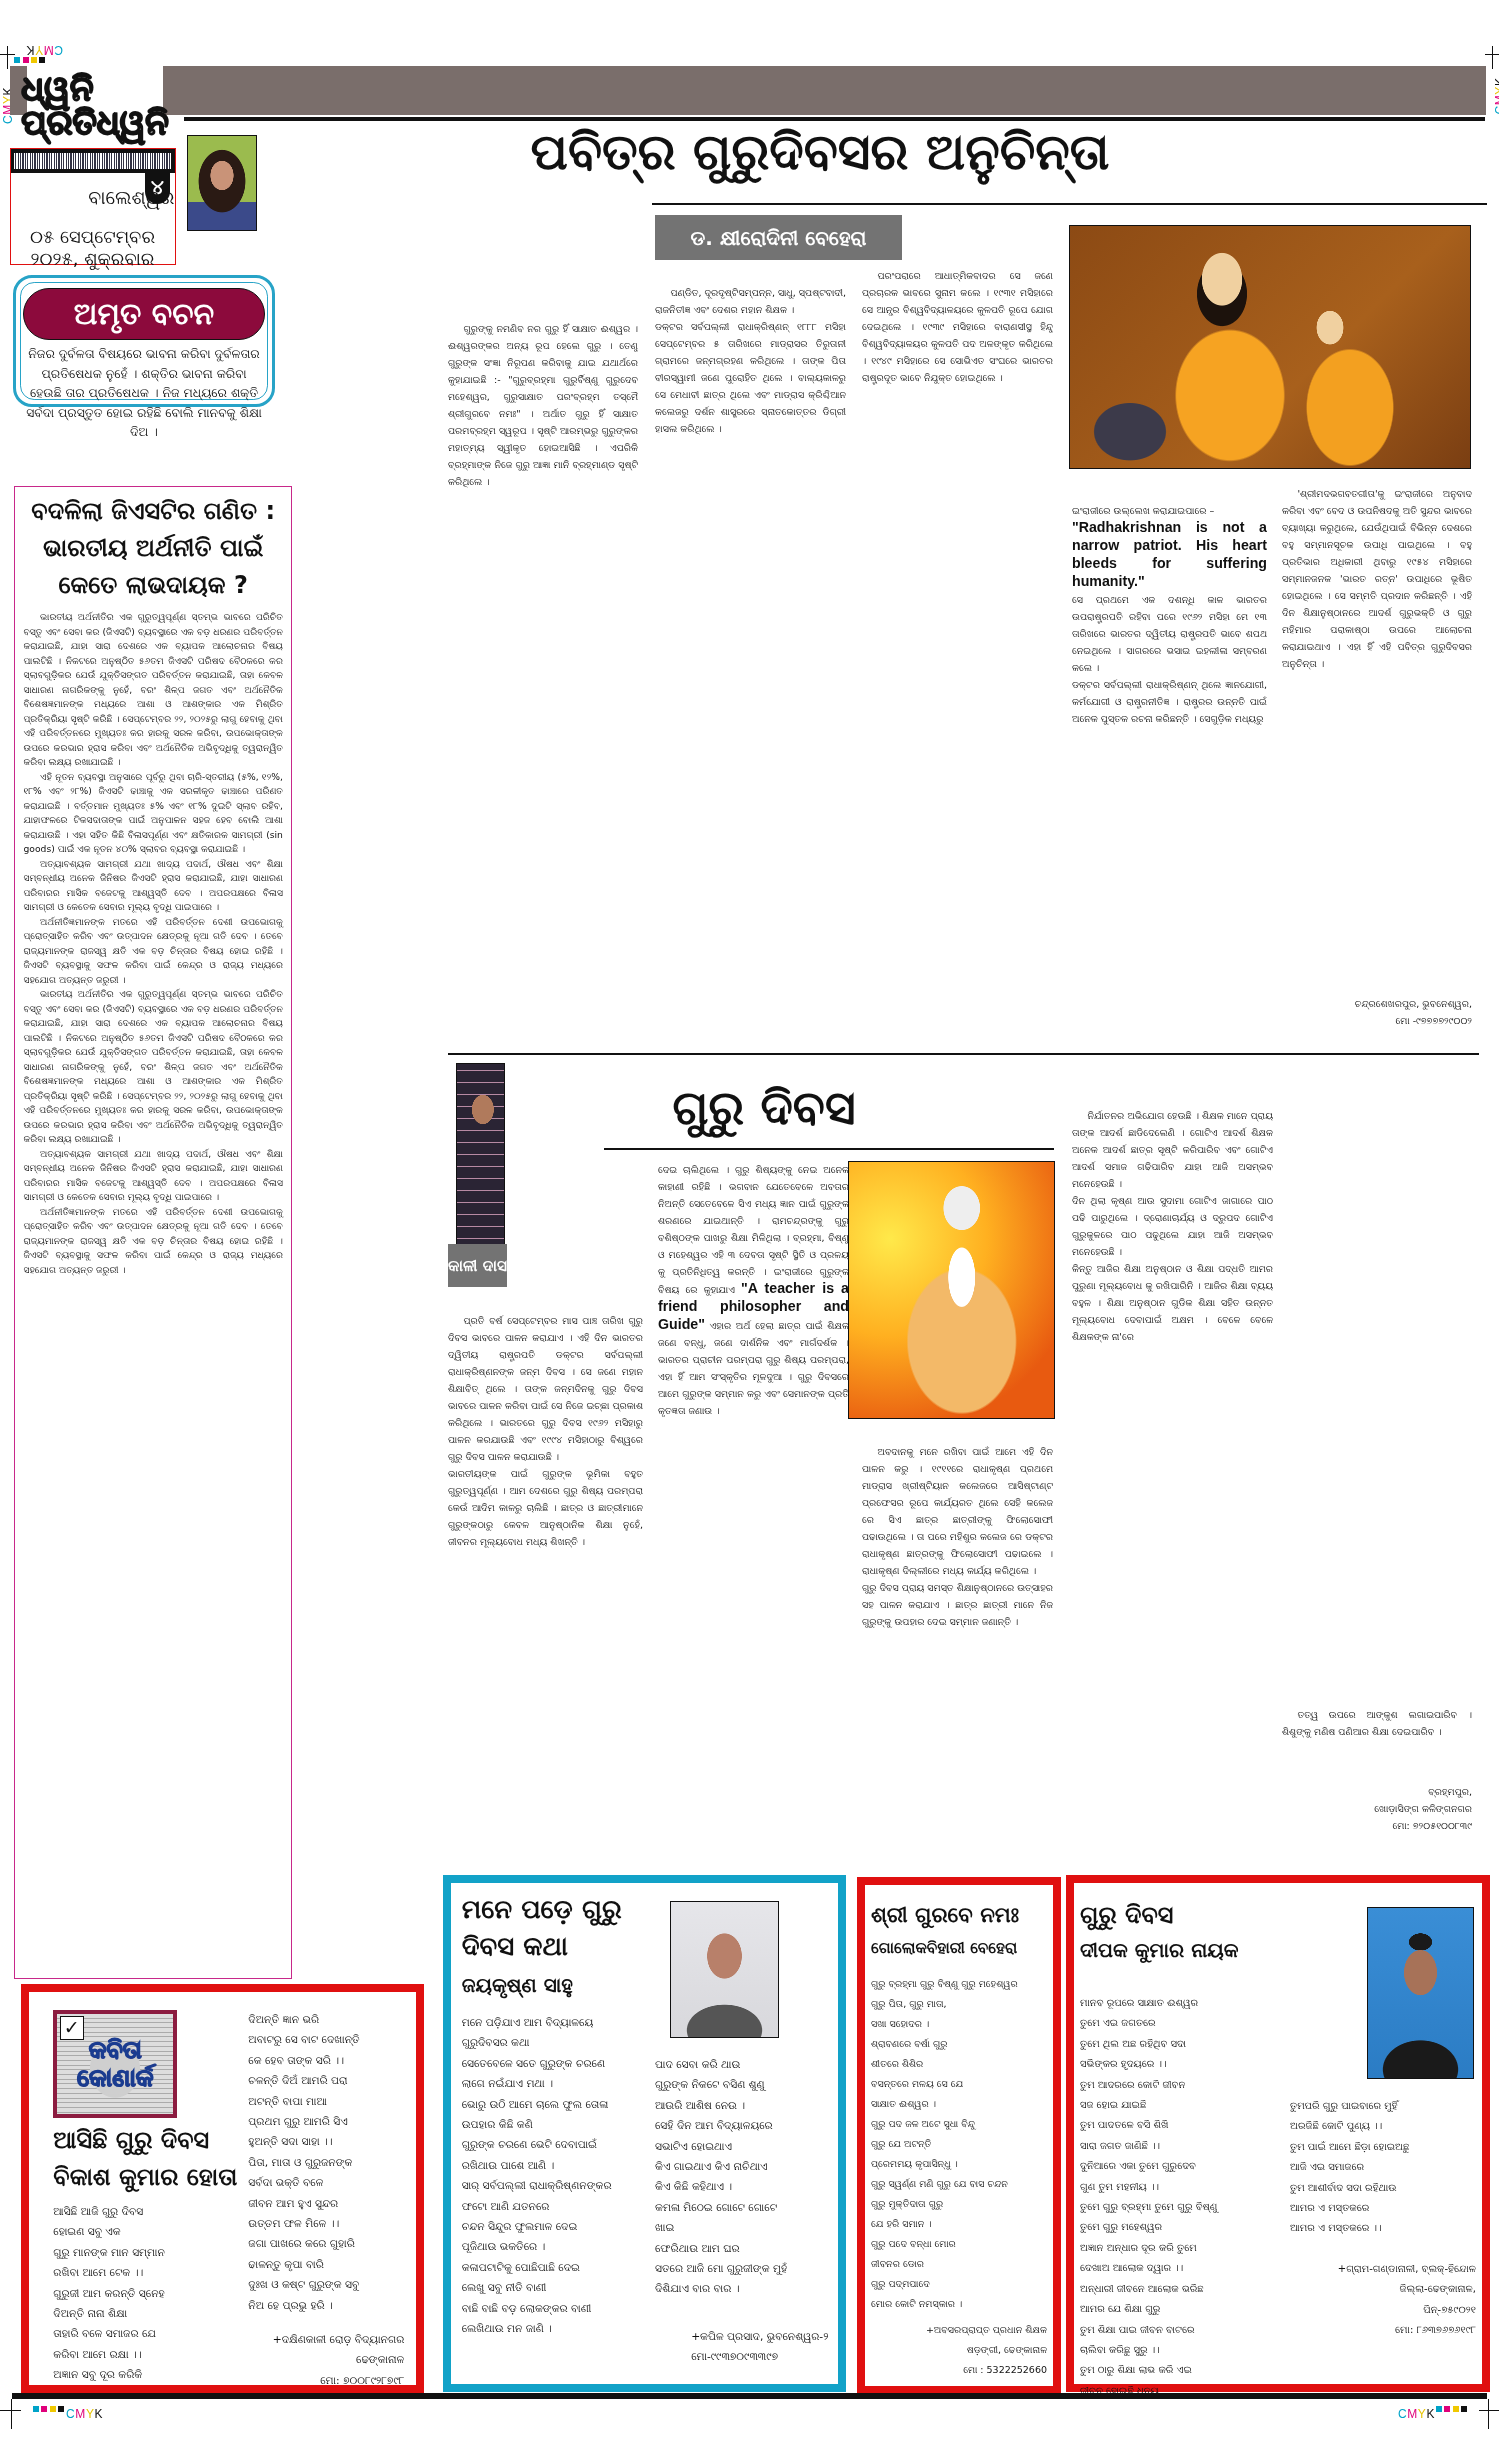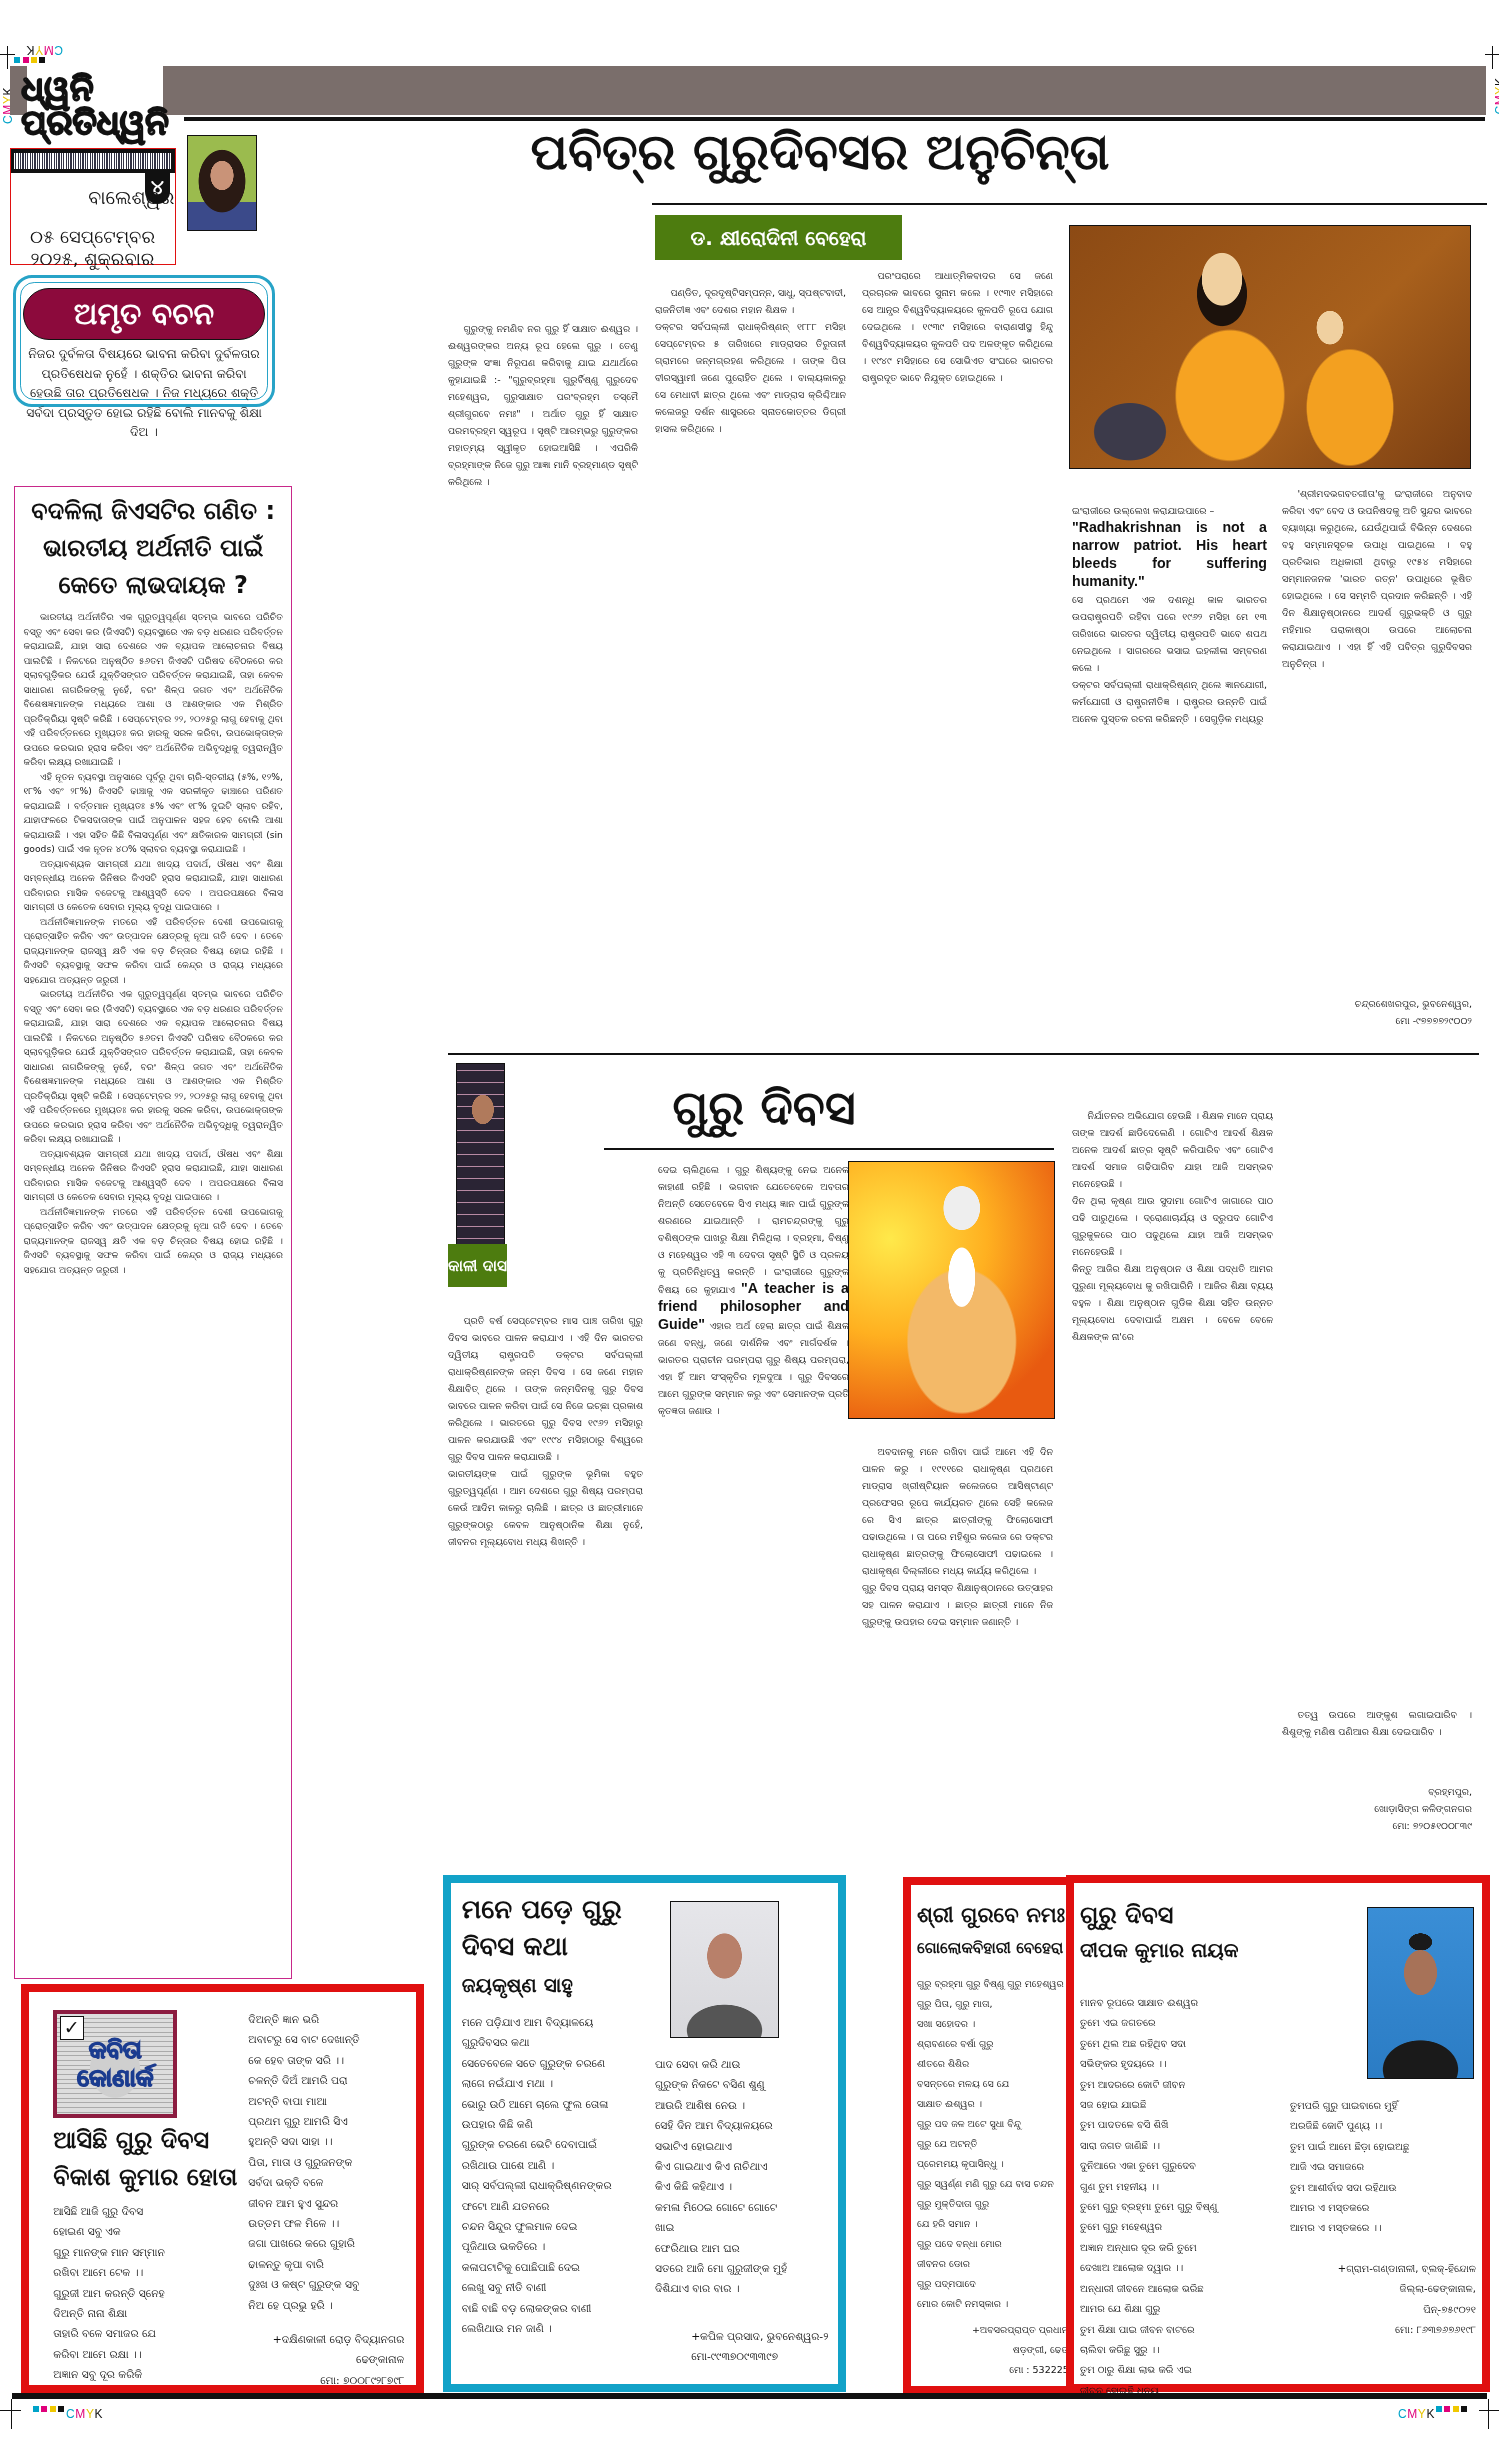--- a/index.html
+++ b/index.html
@@ -43,21 +43,21 @@
 .gst .body p{text-indent:16.6px}
 
 
 .author-photo{position:absolute;border:1.2px solid #111;overflow:hidden}
 .ph-woman{left:187px;top:135px;width:70px;height:96px;
   background:radial-gradient(ellipse 19px 24px at 50% 42%,#c99378 60%,transparent 62%),
   radial-gradient(ellipse 33px 44px at 50% 48%,#2a1a14 70%,transparent 72%),
   linear-gradient(180deg,#9bbb4e 0 70%,#3b4a8a 70% 100%)}
 .headline1{left:272px;top:126px;width:1096px;height:53px;text-align:center;font-size:50px;font-weight:bold;line-height:53px;white-space:nowrap}
 .rule{position:absolute;height:1.8px;background:#111}
-.byline-box{position:absolute;background:#4d7c0f;color:#fff;display:flex;align-items:center;justify-content:center;font-weight:bold}
+.byline-box{position:absolute;background:#737373;color:#fff;display:flex;align-items:center;justify-content:center;font-weight:bold}
 .col{position:absolute;font-size:9.5px;line-height:17px;text-align:justify;color:#111;overflow:hidden}
 .col p{text-indent:15.4px}
 .col .en{font-family:"Liberation Sans",sans-serif;font-weight:bold;font-size:14.2px;line-height:17px}
 .sign{text-align:right;display:block}
 .img-guru1{left:1069px;top:225px;width:402px;height:244px;border:1.2px solid #111;
   background:
    radial-gradient(ellipse 36px 47px at 38% 22%,#f0d0a0 55%,transparent 57%),
    radial-gradient(ellipse 41px 53px at 38% 28%,#1c120c 60%,transparent 62%),
    radial-gradient(ellipse 89px 107px at 40% 70%,#f6a322 60%,transparent 62%),
    radial-gradient(ellipse 71px 95px at 70% 75%,#f3a020 60%,transparent 62%),
@@ -292,21 +292,21 @@
     <div class="pl" style="position:relative">ଫେରିଥାଉ ଆମ ଘର</div>
     <div class="pl" style="position:relative">ସତରେ ଆଜି ମୋ ଗୁରୁଜୀଙ୍କ ମୁହଁ</div>
     <div class="pl" style="position:relative">ଦିଶିଯାଏ ବାର ବାର ।</div>
   </div>
   <div style="position:absolute;right:9.5px;top:444px;">
     <div class="pl" style="position:relative">+କପିଳ ପ୍ରସାଦ, ଭୁବନେଶ୍ୱର-୨</div>
     <div class="pl" style="position:relative">ମୋ-୯୯୩୭୦୯୩୩୯୭</div>
   </div>
 </div>
 
-<div class="poem poem-red" style="left:903px;top:1877px;width:204px;height:517px">
+<div class="poem poem-red" style="left:857px;top:1877px;width:204px;height:517px">
   <div class="pt" style="left:6px;top:12px;font-size:21.3px">ଶ୍ରୀ ଗୁରବେ ନମଃ</div>
   <div class="pa" style="left:6px;top:50px;font-size:15.4px">ଗୋଲୋକବିହାରୀ ବେହେରା</div>
   <div style="position:absolute;left:6px;top:89px">
     <div class="pl" style="position:relative;font-size:9.5px;line-height:20px">ଗୁରୁ ବ୍ରହ୍ମା ଗୁରୁ ବିଷ୍ଣୁ ଗୁରୁ ମହେଶ୍ୱର</div>
     <div class="pl" style="position:relative;font-size:9.5px;line-height:20px">ଗୁରୁ ପିତା, ଗୁରୁ ମାତା,</div>
     <div class="pl" style="position:relative;font-size:9.5px;line-height:20px">ସଖା ସହୋଦର ।</div>
     <div class="pl" style="position:relative;font-size:9.5px;line-height:20px">ଶ୍ରାବଣରେ ବର୍ଷା ଗୁରୁ</div>
     <div class="pl" style="position:relative;font-size:9.5px;line-height:20px">ଶୀତରେ ଶିଶିର</div>
     <div class="pl" style="position:relative;font-size:9.5px;line-height:20px">ବସନ୍ତରେ ମଳୟ ସେ ଯେ</div>
     <div class="pl" style="position:relative;font-size:9.5px;line-height:20px">ସାକ୍ଷାତ ଈଶ୍ୱର ।</div>

